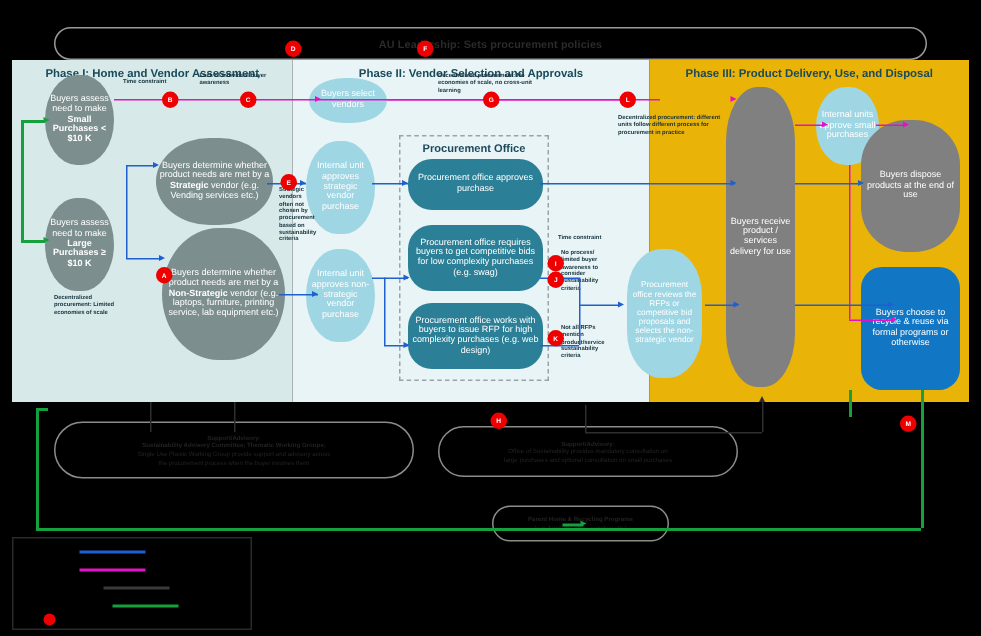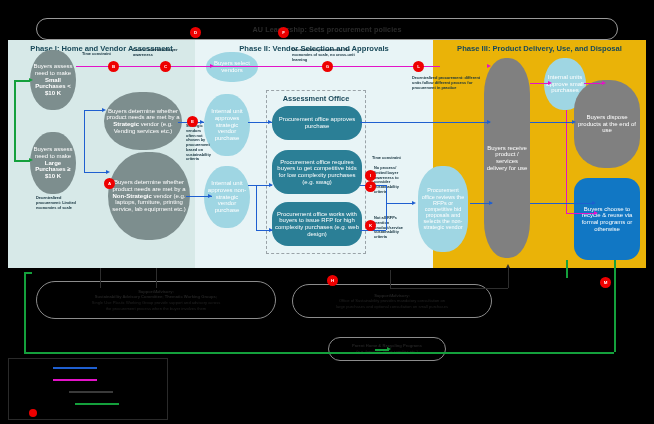--- a/index.html
+++ b/index.html
@@ -194,21 +194,21 @@
 
   <div class="abs node teal n6" style="left:204px;top:94px;width:46px;height:62px;">
     <span>Internal unit approves strategic vendor purchase</span>
   </div>
 
   <div class="abs node teal n6" style="left:204px;top:166px;width:46px;height:62px;">
     <span>Internal unit approves non-strategic vendor purchase</span>
   </div>
 
   <div class="abs" id="poBox" style="left:266px;top:90px;width:100px;height:164px;"></div>
-  <div class="abs" id="poTitle" style="left:266px;top:94px;width:100px;">Assessment Office</div>
+  <div class="abs" id="poTitle" style="left:266px;top:94px;width:100px;">Procurement Office</div>
 
   <div class="abs node tealDark n6" style="left:272px;top:106px;width:90px;height:34px;">
     <span>Procurement office approves purchase</span>
   </div>
 
   <div class="abs node tealDark n6" style="left:272px;top:150px;width:90px;height:44px;">
     <span>Procurement office requires buyers to get competitive bids for low complexity purchases (e.g. swag)</span>
   </div>
 
   <div class="abs node tealDark n6" style="left:272px;top:202px;width:90px;height:44px;">

